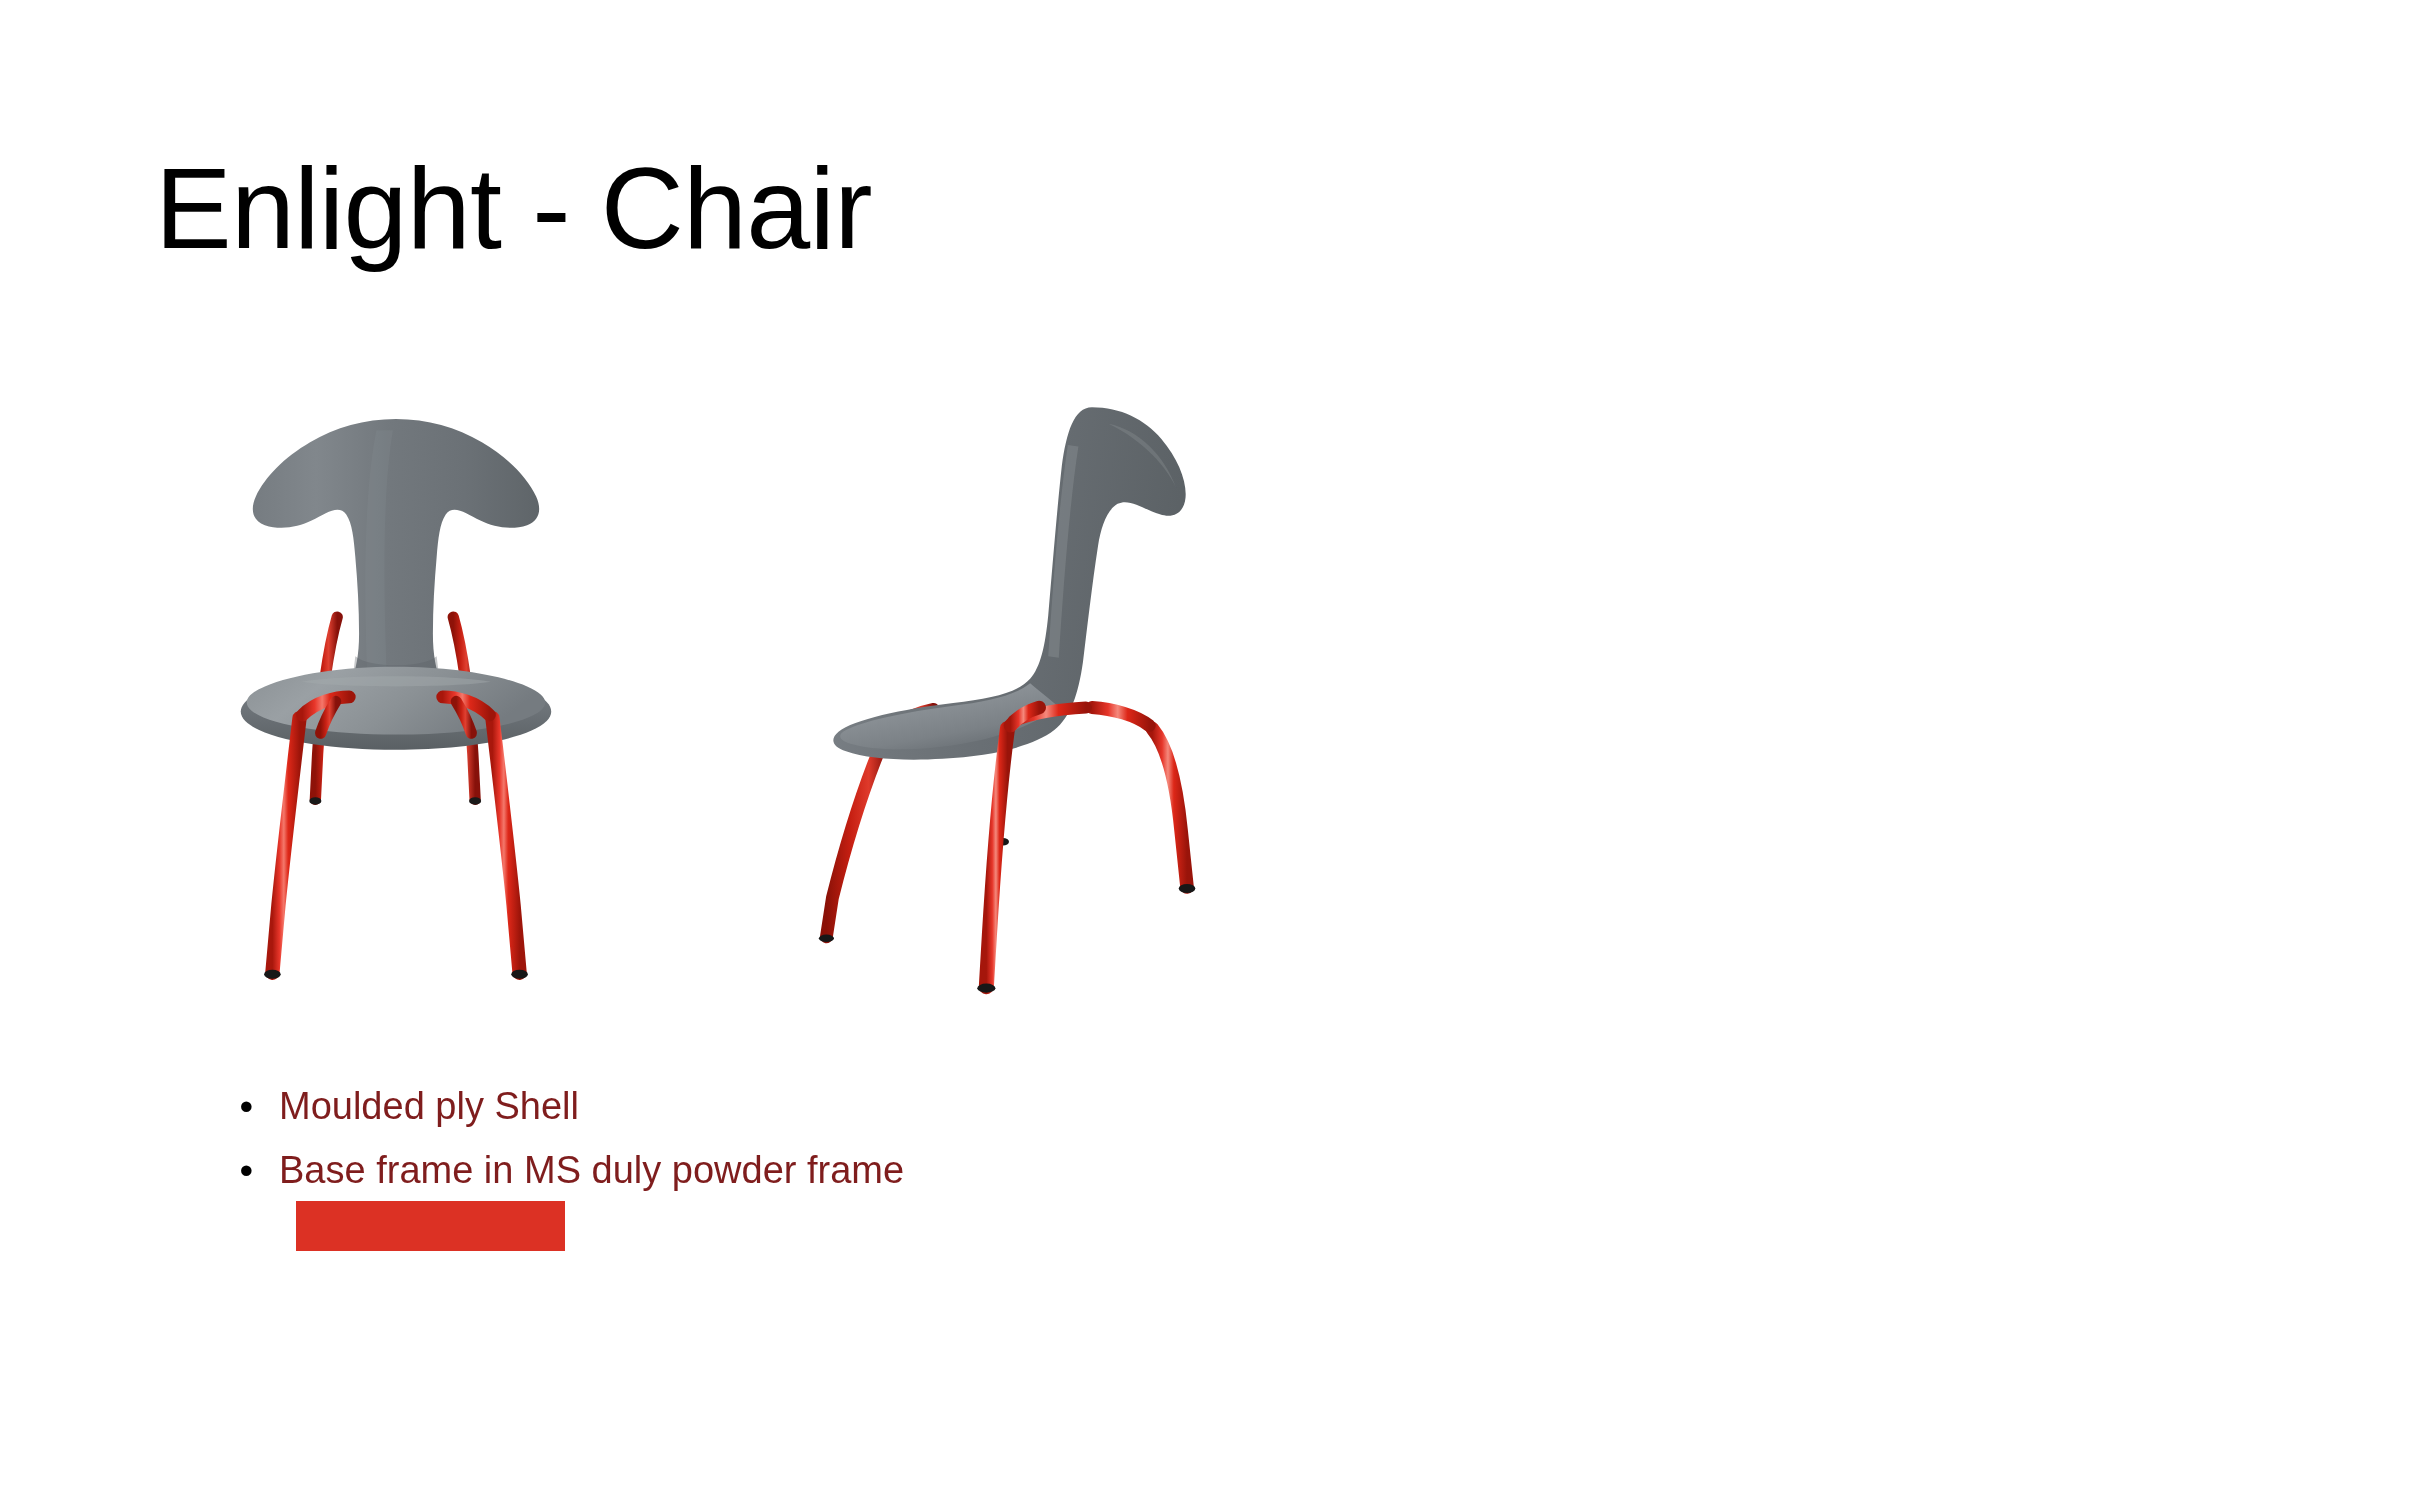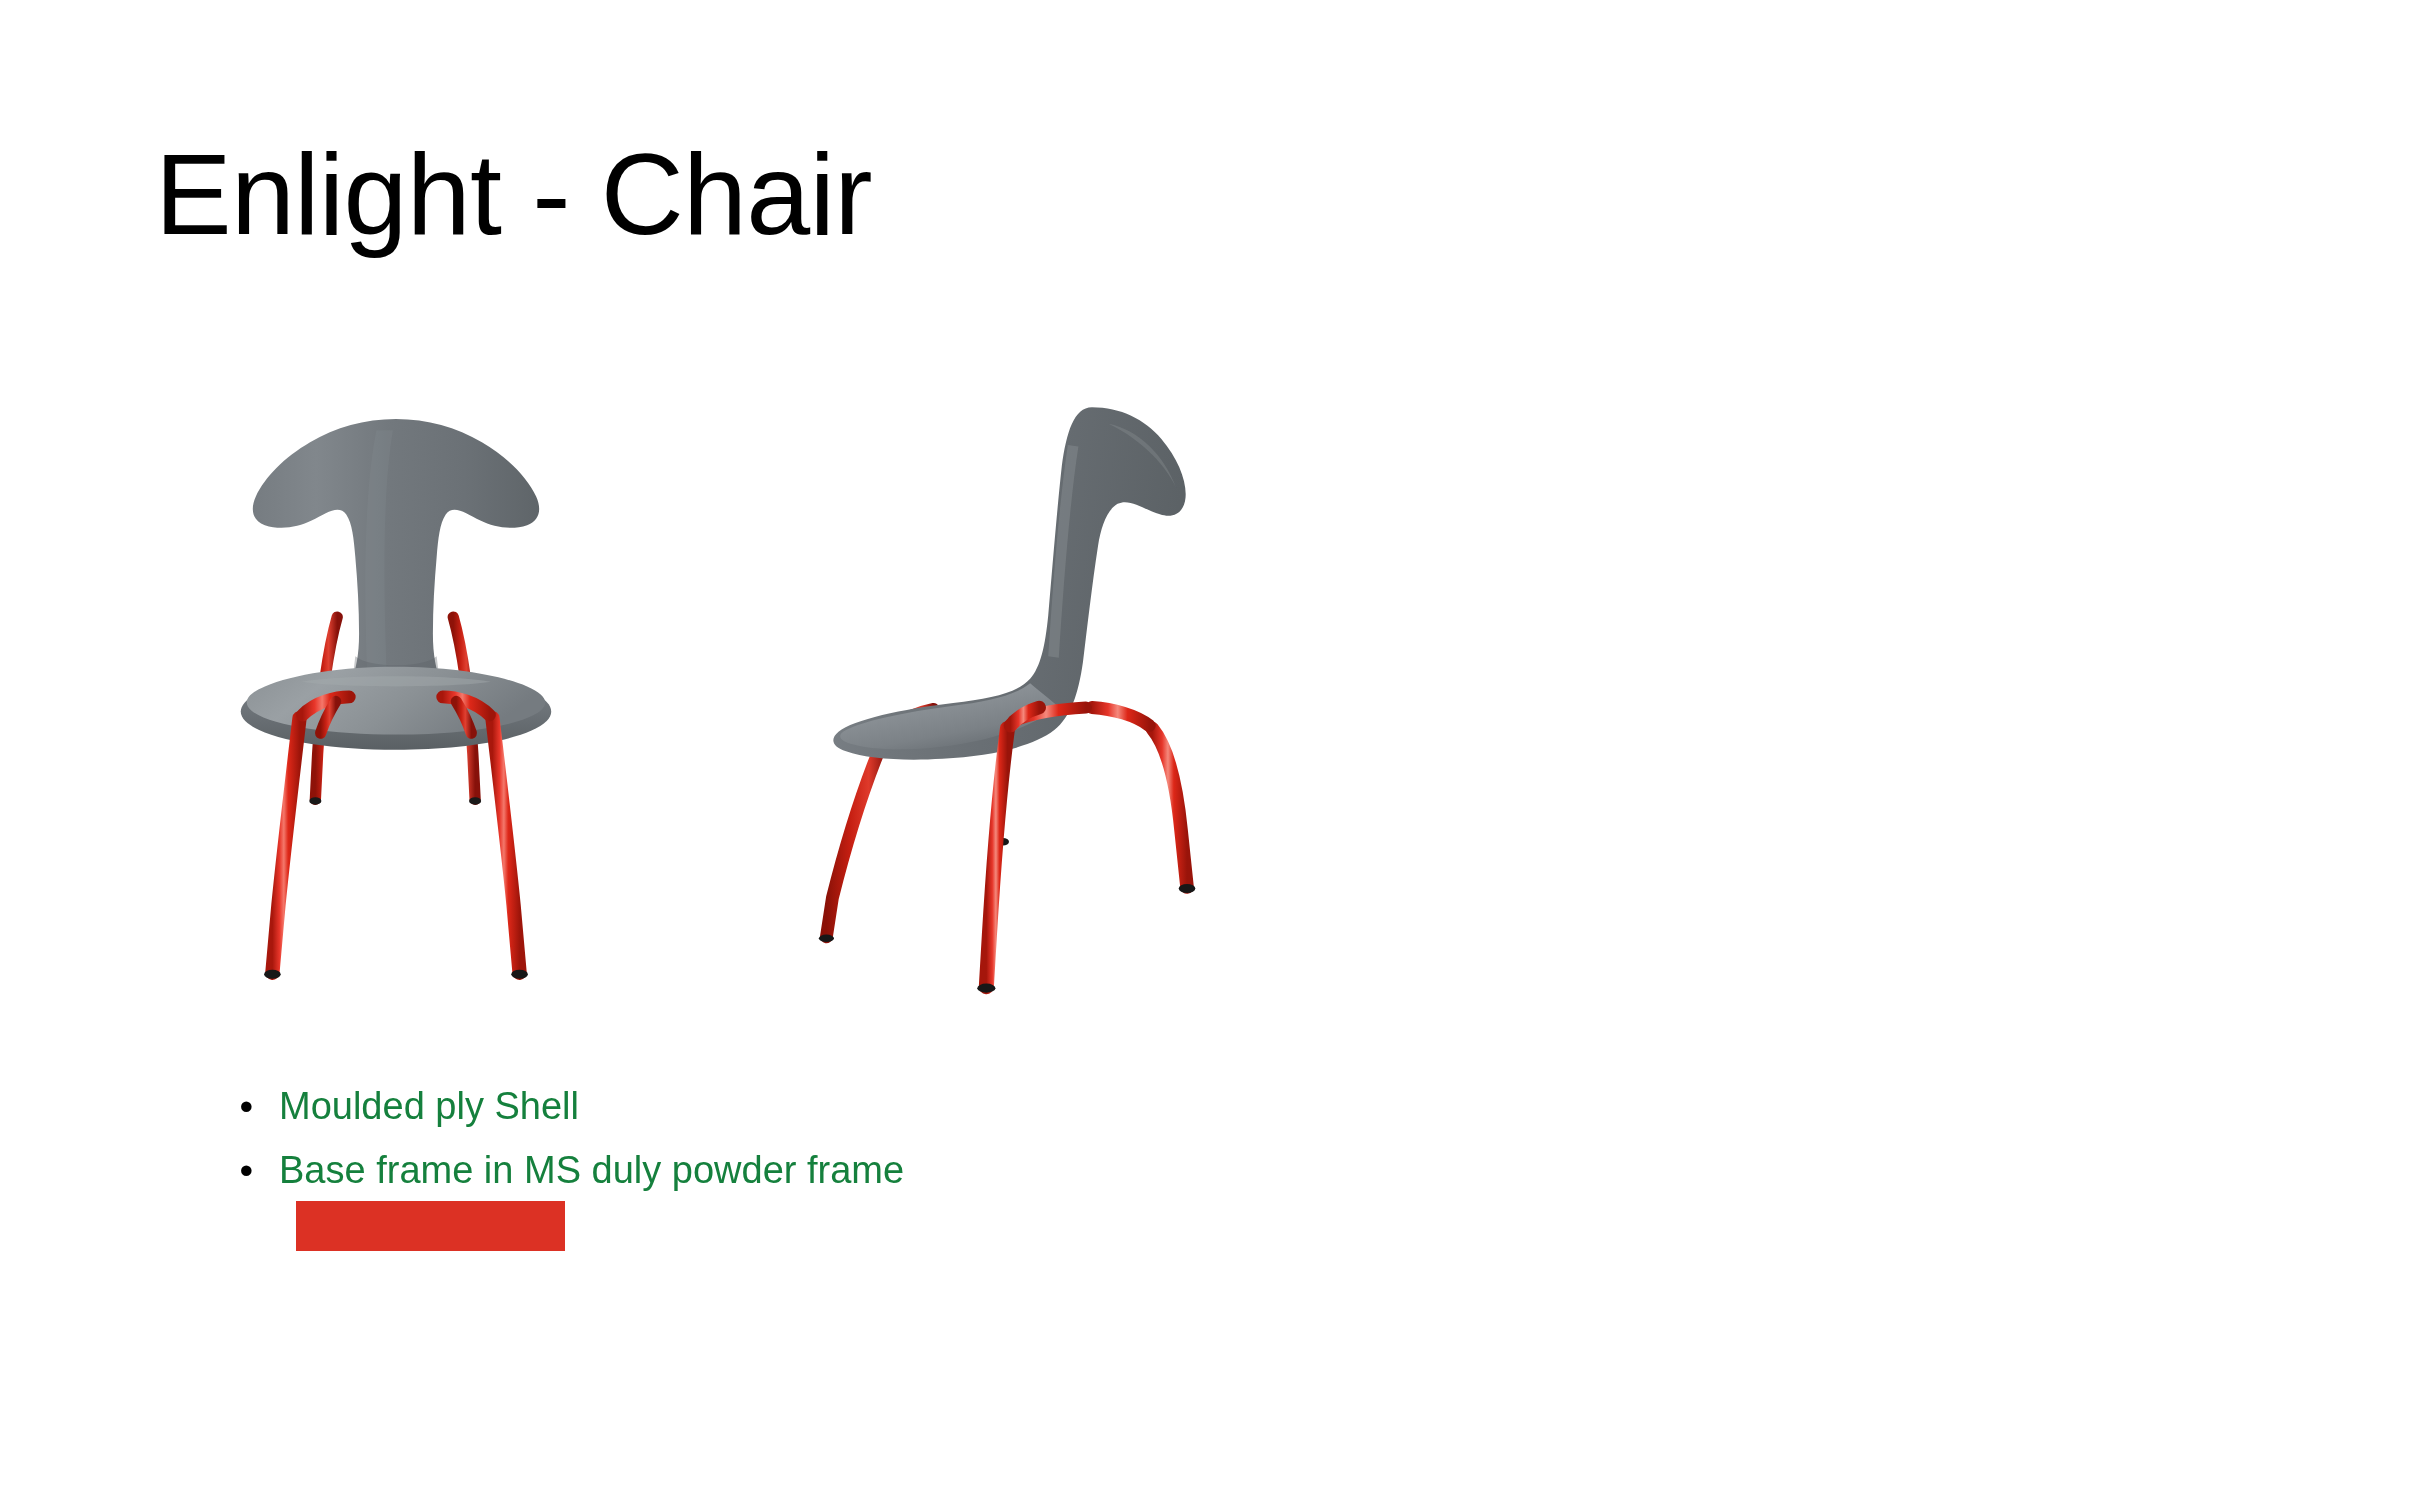--- a/index.html
+++ b/index.html
@@ -19,21 +19,21 @@
   #slide {
     position: absolute;
     inset: 0;
     background: #ffffff;
   }
 
   
   #slide-title {
     position: absolute;
     left: 155px;
-    top: 137px;
+    top: 151px;
     font-size: 115px;
     line-height: 1.0;
     font-weight: 300;
     letter-spacing: -0.8px;
     color: #000000;
     white-space: nowrap;
   }
 
   
   #chair-gallery {
@@ -69,21 +69,21 @@
     font-size: 39px;
     line-height: 47px;
     color: #000000;
     text-align: left;
     padding-left: 13.6px;
     box-sizing: border-box;
   }
   .bullet-text {
     font-size: 38px;
     line-height: 47px;
-    color: #15803d;
+    color: #7f1d1d;
     white-space: nowrap;
   }
 
   
   #color-swatch {
     position: absolute;
     left: 296px;
     top: 1201px;
     width: 269px;
     height: 50px;

